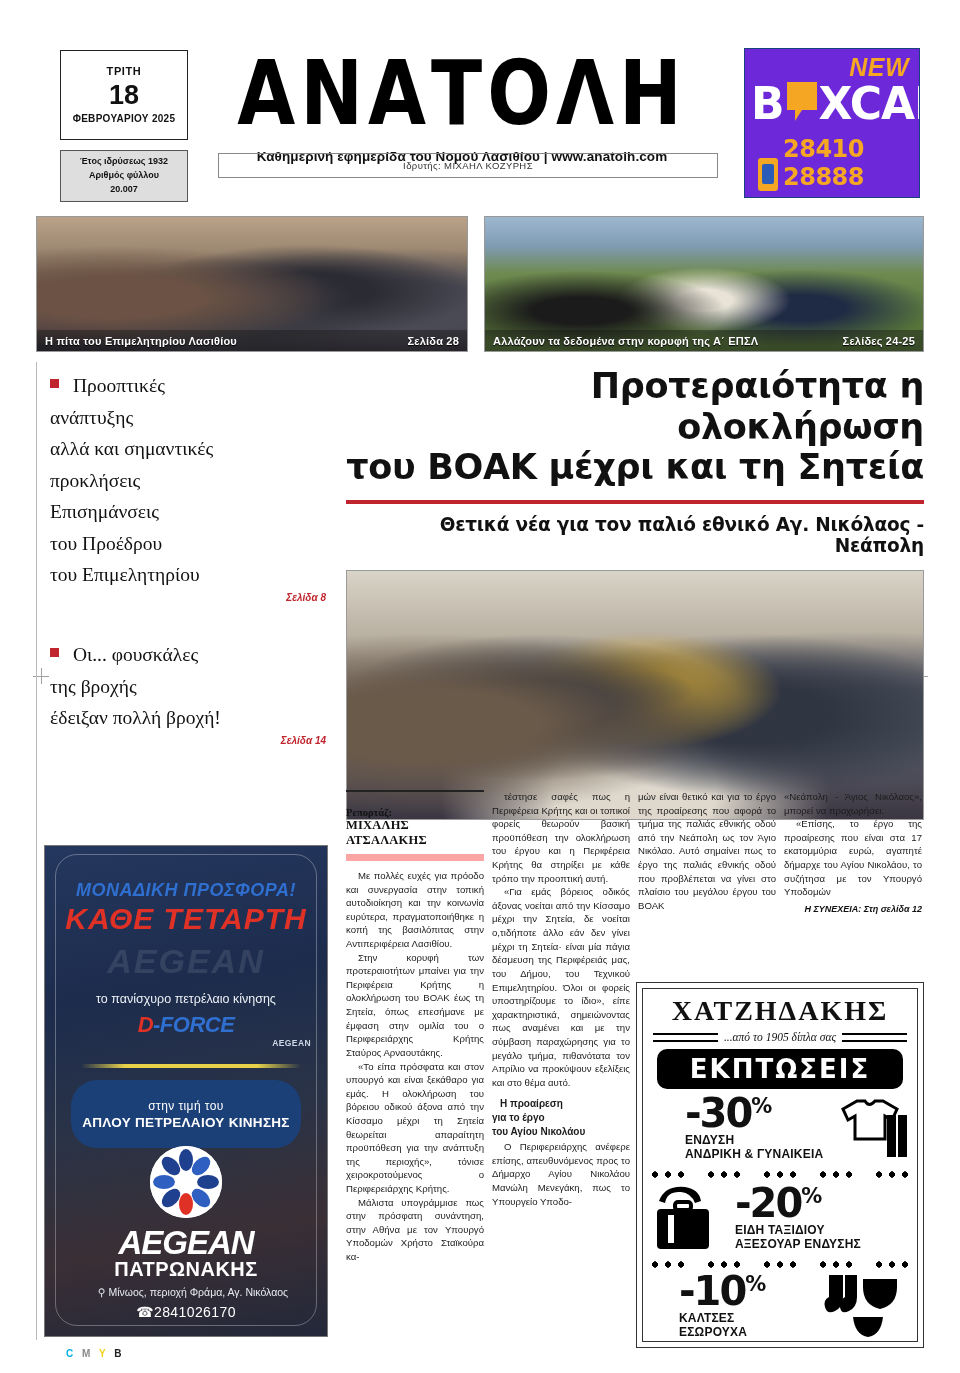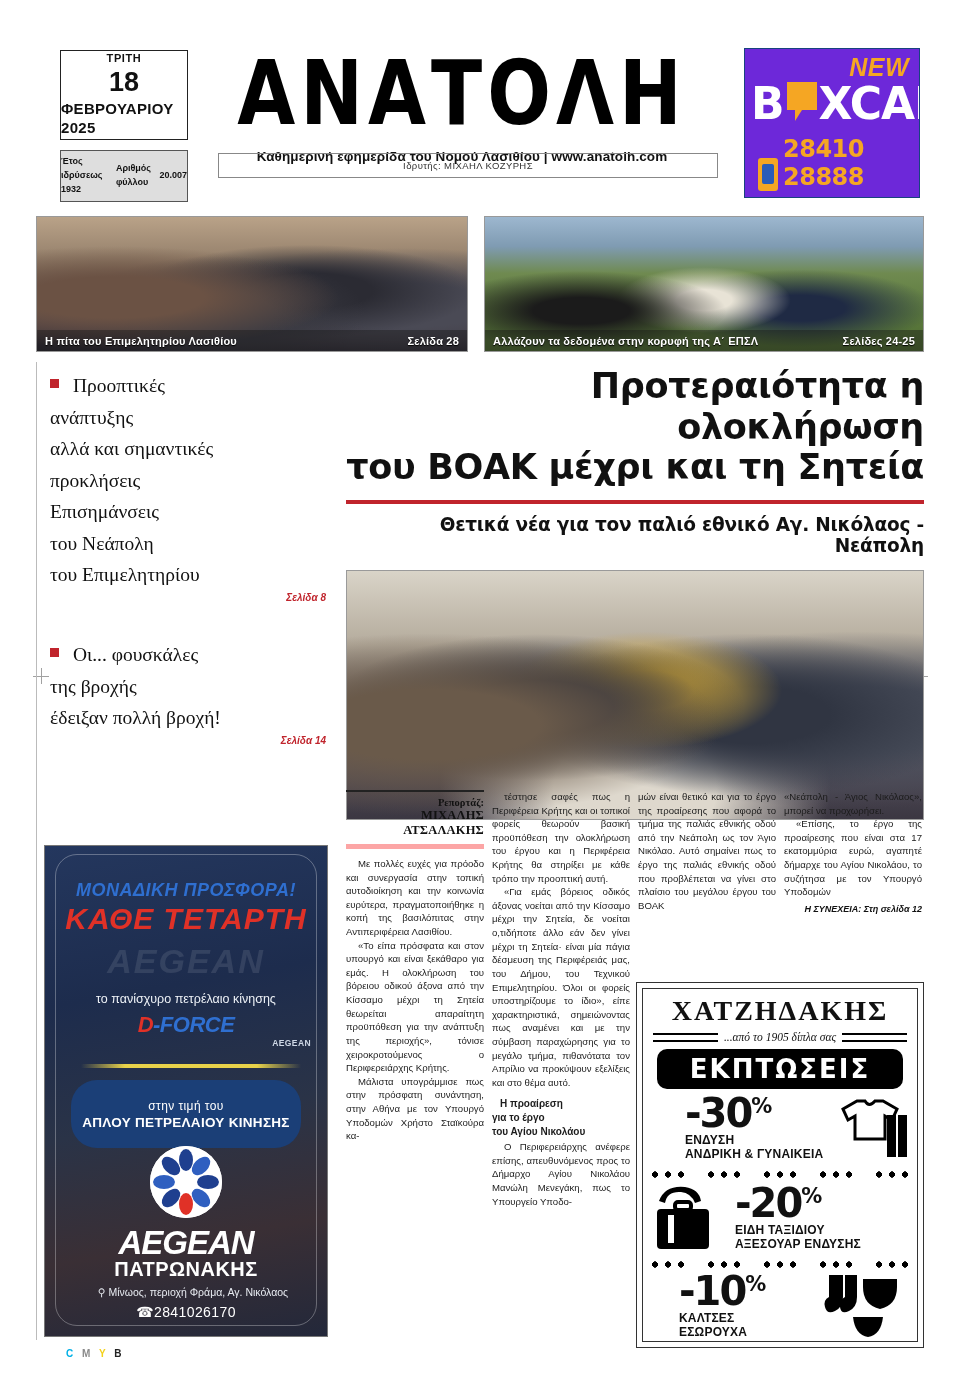--- a/index.html
+++ b/index.html
@@ -22,25 +22,25 @@
   
   .masthead{position:absolute;left:36px;top:40px;width:888px;height:168px;}
   .datebox{
     position:absolute;left:24px;top:10px;width:128px;height:90px;
     border:1px solid #222;box-sizing:border-box;
     display:flex;flex-direction:column;justify-content:center;align-items:center;
     line-height:1.25;
   }
   .datebox .dow{font-size:11px;font-weight:bold;letter-spacing:.6px;}
   .datebox .daynum{font-size:27px;font-weight:bold;line-height:1;margin:3px 0 4px;}
-  .datebox .mon{font-size:15px;font-weight:bold;letter-spacing:.3px;}
+  .datebox .mon{font-size:10px;font-weight:bold;letter-spacing:.3px;}
   .issuebox{
     position:absolute;left:24px;top:110px;width:128px;height:52px;
     border:1px solid #555;background:#dedede;box-sizing:border-box;
-    display:flex;justify-content:space-between;align-items:center;
+    display:flex;flex-direction:column;justify-content:center;align-items:center;
     font-size:9px;font-weight:bold;line-height:1.55;color:#111;
   }
   .logo-wrap{position:absolute;left:176px;top:0px;width:500px;}
   .logo{
     font-family:"DejaVu Sans", sans-serif;
     font-weight:bold;font-size:75px;line-height:.95;letter-spacing:5px;
     text-align:center;color:#000;transform:scaleY(1.18);transform-origin:top center;
     margin-top:12px;
   }
   .logo-sub{
@@ -196,21 +196,21 @@
   .col{position:absolute;top:0;width:138px;}
   .col.c1{left:0;}
   .col.c2{left:146px;}
   .col.c3{left:292px;}
   .col.c4{left:438px;}
   .coltext{
     font-size:9.6px;line-height:1.42;text-align:justify;color:#1c1c1c;
     font-family:"Liberation Sans", sans-serif;
   }
   .coltext p{margin:0 0 0 0;text-indent:12px;}
-  .byline{border-top:2px solid #222;border-bottom:5px solid #fca5a5;padding:5px 0 6px;text-align:right;margin-bottom:8px;}
+  .byline{border-top:2px solid #222;border-bottom:7px solid #fca5a5;padding:15px 0 6px;text-align:left;margin-bottom:8px;}
   .byline .r1{font-family:"Liberation Serif",serif;font-size:10.5px;font-weight:bold;}
   .byline .r2{font-family:"Liberation Serif",serif;font-size:12.5px;font-weight:bold;letter-spacing:.2px;}
   .subhead{font-weight:bold;font-size:10px;line-height:1.36;margin:8px 0 2px;text-indent:8px;}
   .cont{font-weight:bold;font-style:italic;font-size:9px;text-align:right;margin-top:5px;}
 
   
   .hatz{
     position:absolute;left:636px;top:982px;width:288px;height:366px;
     border:1px solid #333;box-sizing:border-box;background:#fff;overflow:hidden;
   }
@@ -306,21 +306,21 @@
     <div class="rail-rule"></div>
     <div class="rail-inner">
 
       <div class="teaser">
         <span class="bullet"></span><span class="lines">
           <div>Προοπτικές</div>
           <div>ανάπτυξης</div>
           <div>αλλά και σημαντικές</div>
           <div>προκλήσεις</div>
           <div>Επισημάνσεις</div>
-          <div>του Νεάπολη</div>
+          <div>του Προέδρου</div>
           <div>του Επιμελητηρίου</div>
         </span>
         <div class="pg">Σελίδα 8</div>
       </div>
 
       <div class="teaser" style="margin-top:36px">
         <span class="bullet"></span><span class="lines">
           <div>Οι... φουσκάλες</div>
           <div>της βροχής</div>
           <div>έδειξαν πολλή βροχή!</div>
@@ -396,20 +396,21 @@
 
   <div class="cols">
 
     <div class="col c1">
       <div class="byline">
         <div class="r1">Ρεπορτάζ:</div>
         <div class="r2">ΜΙΧΑΛΗΣ ΑΤΣΑΛΑΚΗΣ</div>
       </div>
       <div class="coltext">
         <p>Με πολλές ευχές για πρόοδο και συνεργασία στην τοπική αυτοδιοίκηση και την κοινωνία ευρύτερα, πραγματοποιήθηκε η κοπή της βασιλόπιτας στην Αντιπεριφέρεια Λασιθίου.</p>
+        <p>Στην κορυφή των προτεραιοτήτων μπαίνει για την Περιφέρεια Κρήτης η ολοκλήρωση του ΒΟΑΚ έως τη Σητεία, όπως επεσήμανε με έμφαση στην ομιλία του ο Περιφερειάρχης Κρήτης Σταύρος Αρναουτάκης.</p>
         <p>«Το είπα πρόσφατα και στον υπουργό και είναι ξεκάθαρο για εμάς. Η ολοκλήρωση του βόρειου οδικού άξονα από την Κίσσαμο μέχρι τη Σητεία θεωρείται απαραίτητη προϋπόθεση για την ανάπτυξη της περιοχής», τόνισε χειροκροτούμενος ο Περιφερειάρχης Κρήτης.</p>
         <p>Μάλιστα υπογράμμισε πως στην πρόσφατη συνάντηση, στην Αθήνα με τον Υπουργό Υποδομών Χρήστο Σταϊκούρα κα-</p>
       </div>
     </div>
 
     <div class="col c2">
       <div class="coltext">
         <p>τέστησε σαφές πως η Περιφέρεια Κρήτης και οι τοπικοί φορείς θεωρούν βασική προϋπόθεση την ολοκλήρωση του έργου και η Περιφέρεια Κρήτης θα στηρίξει με κάθε τρόπο την προοπτική αυτή.</p>
         <p>«Για εμάς βόρειος οδικός άξονας νοείται από την Κίσσαμο μέχρι την Σητεία, δε νοείται ο,τιδήποτε άλλο εάν δεν γίνει μέχρι τη Σητεία· είναι μία πάγια δέσμευση της Περιφέρειάς μας, του Δήμου, του Τεχνικού Επιμελητηρίου. Όλοι οι φορείς υποστηρίζουμε το ίδιο», είπε χαρακτηριστικά, σημειώνοντας πως αναμένει και με την σύμβαση παραχώρησης για το μεγάλο τμήμα, πιθανότατα τον Απρίλιο να προκύψουν εξελίξεις και στο θέμα αυτό.</p>
         <div class="subhead" style="white-space:pre-line">Η προαίρεση

